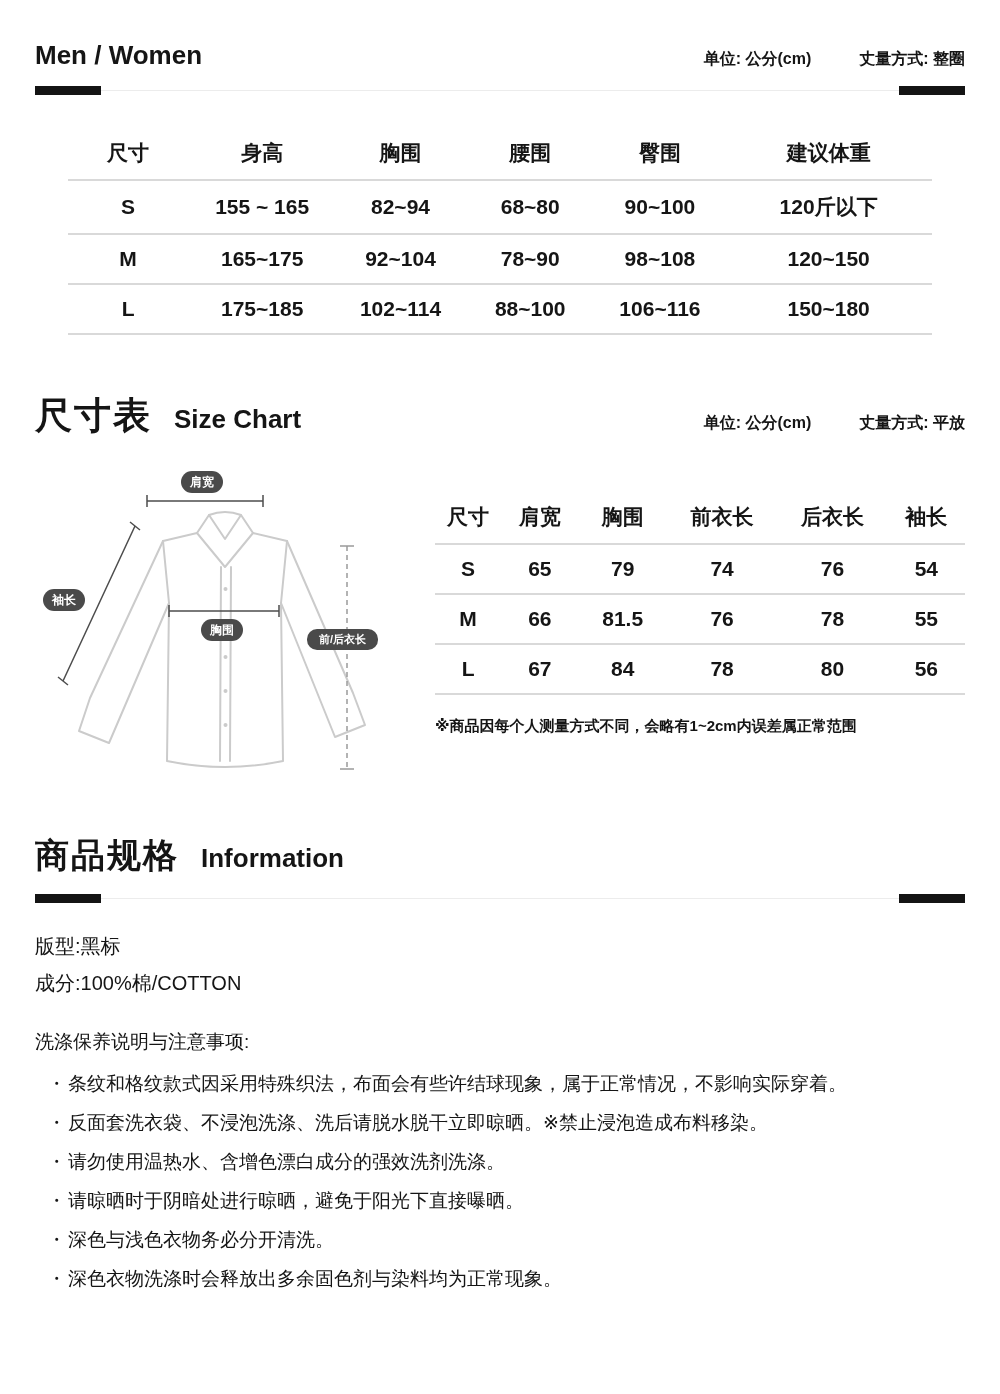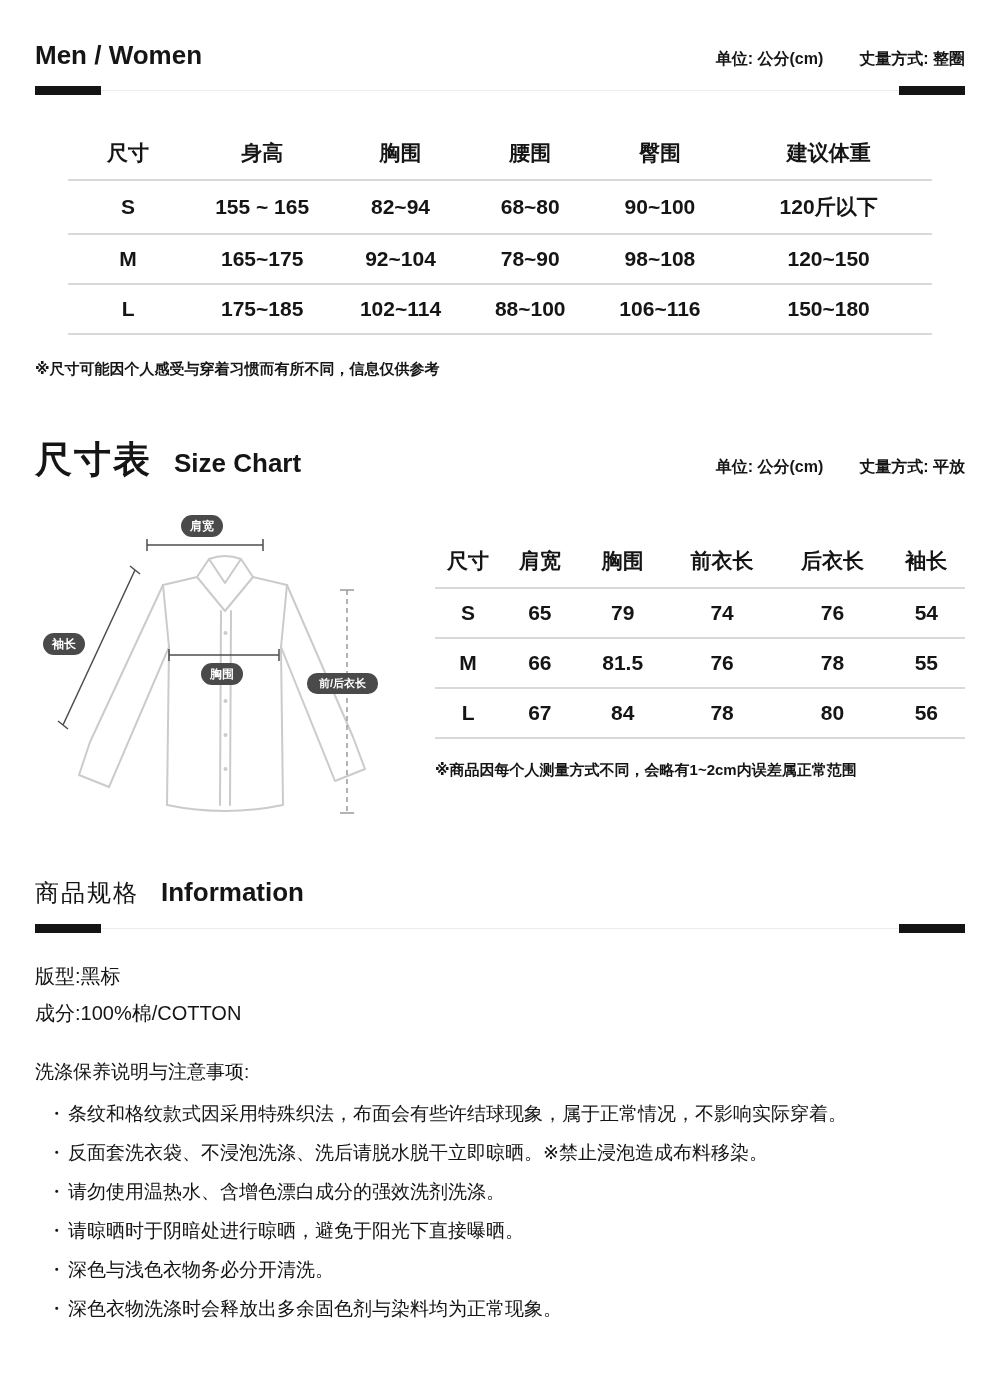--- a/index.html
+++ b/index.html
@@ -3,21 +3,21 @@
 <meta charset="utf-8">
 <style>
   html,body{margin:0;padding:0;}
   body{width:1000px;height:1394px;overflow:hidden;background:#ffffff;color:#151515;
        font-family:"Liberation Sans","DejaVu Sans",sans-serif;}
   .page{padding:40px 35px 20px;}
   .sec-head{display:flex;justify-content:space-between;align-items:baseline;}
   .titles{display:flex;align-items:baseline;gap:22px;}
   .title-zh{font-size:37px;font-weight:800;letter-spacing:2px;}
   .title-en{font-size:26px;font-weight:700;}
-  .meta{display:flex;gap:36px;font-size:16px;font-weight:700;}
+  .meta{display:flex;gap:48px;font-size:16px;font-weight:700;}
   .divider{position:relative;height:9px;margin-top:15px;}
   .divider i{position:absolute;top:4px;left:0;right:0;height:1px;background:#ececec;}
   .divider b{position:absolute;top:0;width:66px;height:9px;background:#141414;}
   .divider .l{left:0;} .divider .r{right:0;}
   table.sz{border-collapse:collapse;text-align:center;}
   table.sz th,table.sz td{font-size:21px;font-weight:700;padding:12px 4px;border-bottom:2px solid #d9d9d9;}
   .t1{width:93%;margin:32px auto 0;}
   .t1 th:nth-child(1){width:14%;} .t1 th:nth-child(2){width:17%;}
   .t1 th:nth-child(3){width:15%;} .t1 th:nth-child(4){width:15%;}
   .t1 th:nth-child(5){width:15%;} .t1 th:nth-child(6){width:24%;}
@@ -31,21 +31,21 @@
   .b-sleeve{left:8px;top:118px;}
   .b-chest{left:166px;top:148px;}
   .b-length{left:272px;top:158px;font-size:11px;padding:5px 12px;border-radius:10px;}
   .sc-right{flex:1;padding-top:20px;}
   .t2{width:100%;}
   .t2 th:nth-child(1){width:12%;} .t2 th:nth-child(2){width:14%;}
   .t2 th:nth-child(3){width:16%;} .t2 th:nth-child(4){width:20%;}
   .t2 th:nth-child(5){width:20%;} .t2 th:nth-child(6){width:14%;}
   .note2{font-size:15px;font-weight:700;margin-top:22px;}
   .sec3{margin-top:50px;}
-  .title-zh3{font-size:24px;font-weight:400;letter-spacing:2px;}
+  .title-zh3{font-size:34px;font-weight:700;letter-spacing:2px;}
   .specs{margin-top:30px;}
   .spec-row{display:flex;font-size:20px;margin-bottom:10px;}
   .care{margin-top:32px;}
   .care-title{font-size:19px;margin-bottom:14px;}
   ul.care-list{list-style:none;margin:0;padding:0 0 0 12px;}
   ul.care-list li{position:relative;font-size:19px;line-height:1.58;padding-left:21px;margin-bottom:9px;}
   ul.care-list li::before{content:"・";position:absolute;left:0;top:0;}
 </style>
 </head>
 <body>
@@ -99,21 +99,20 @@
         <tr>
           <td>L</td>
           <td>175~185</td>
           <td>102~114</td>
           <td>88~100</td>
           <td>106~116</td>
           <td>150~180</td>
         </tr>
       </tbody>
     </table>
-    <p class="note">※尺寸可能因个人感受与穿着习惯而有所不同，信息仅供参考</p>
   </section>
 
   <section class="sec2">
     <div class="sec-head">
       <div class="titles">
         <span class="title-zh">尺寸表</span>
         <span class="title-en">Size Chart</span>
       </div>
       <div class="meta">
         <span>单位: 公分(cm)</span>

